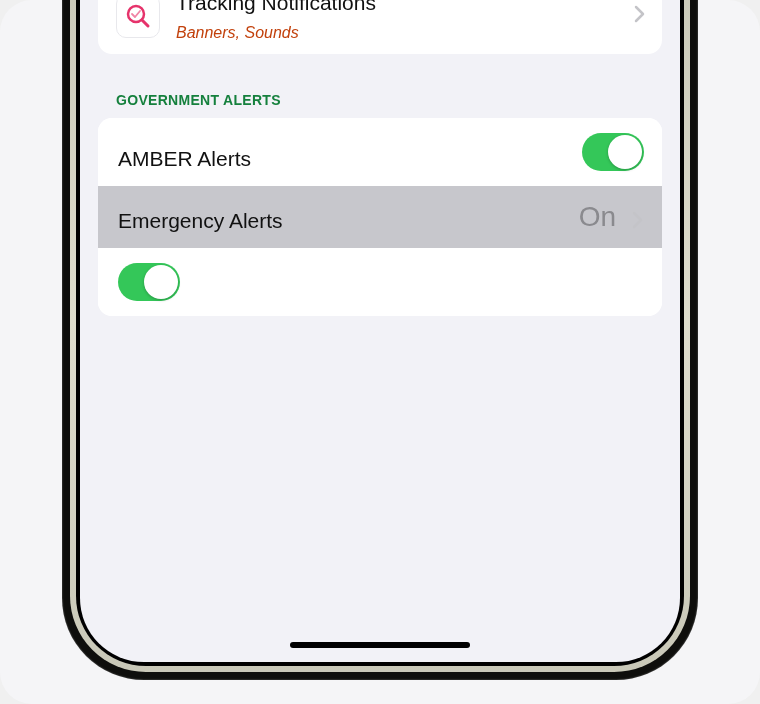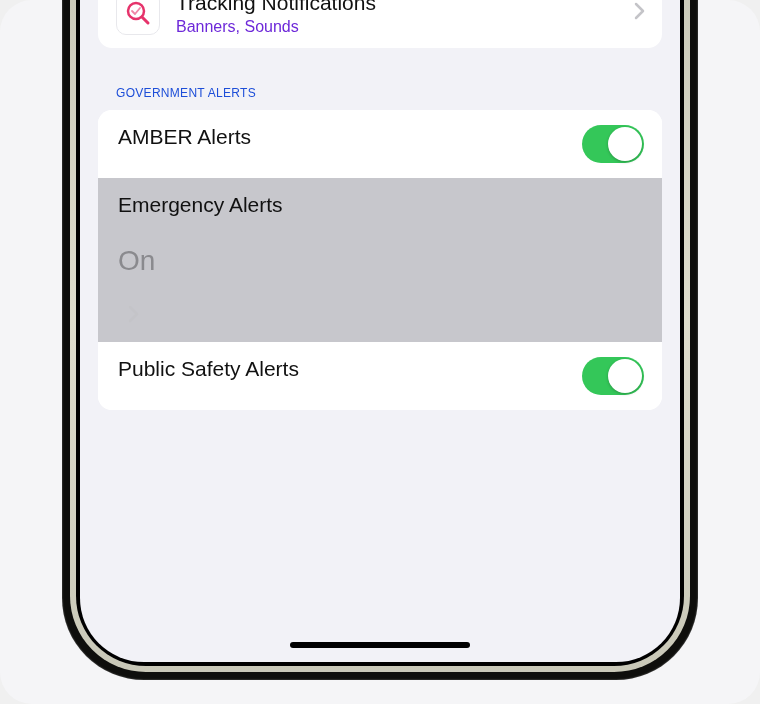--- a/index.html
+++ b/index.html
@@ -95,53 +95,52 @@
     gap: 0;
   }
   .wallet-card { height: 7px; border-radius: 3px 3px 0 0; width: 100%; }
   .wallet-card.c1 { background: #4aa3e0; }
   .wallet-card.c2 { background: #7fc77a; margin-top: -2px; }
   .wallet-card.c3 { background: #f2b84b; margin-top: -2px; }
   .wallet-card.c4 { background: #e45b5b; margin-top: -2px; border-radius: 3px; height: 10px; }
 
   .app-text { flex: 1; }
   .app-title { font-size: 21px; color: #111; line-height: 1.25; }
-  .app-sub { font-size: 16px; color: #6d28d9; margin-top: 2px; }
+  .app-sub { font-size: 16px; color: #c2410c; margin-top: 8px; font-style: italic; }
 
   .chevron {
     color: #c4c4c8;
     flex: 0 0 auto;
     margin-left: 10px;
   }
 
   .section-header {
-    font-size: 12px;
-    color: #1d4ed8;
+    font-size: 14px;
+    color: #15803d;
     margin: 38px 36px 10px 36px;
     letter-spacing: 0.3px;
+    font-weight: bold;
   }
 
   .setting-row {
     display: flex;
-    align-items: flex-start;
+    align-items: flex-end;
     padding: 15px 18px 15px 20px;
     position: relative;
     background: #fff;
-    gap: 28px;
   }
   .setting-row + .setting-row::before {
     content: "";
     position: absolute;
     left: 20px; right: 0; top: 0;
     height: 1px;
     background: #e3e3e8;
   }
   .setting-row.highlighted {
     background: #c7c7cc;
-    flex-direction: column;
   }
   .setting-row.highlighted::before,
   .setting-row.highlighted + .setting-row::before { display: none; }
   .setting-label { font-size: 21px; color: #111; flex: 1; }
   .setting-value { font-size: 28px; color: #8a8a8e; margin-right: 6px; }
 
   .toggle {
     width: 62px; height: 38px;
     background: #34c759;
     border-radius: 19px;
@@ -217,21 +216,20 @@
                 <div class="setting-label">Emergency Alerts</div>
                 <div class="setting-value">On</div>
                 <span class="chevron">
                   <svg width="12" height="18" viewBox="0 0 12 18">
                       <path d="M2 2 L9 9 L2 16" fill="none" stroke="currentColor" stroke-width="2.5" stroke-linecap="round" stroke-linejoin="round"></path>
                     </svg>
                 </span>
               </div>
 
               <div class="setting-row">
-                <div class="setting-label">Public Safety Alerts</div>
                 <div class="toggle">
                     <div class="knob"></div>
                   </div>
               </div>
 
 
             </div>
 
           </div>
           <div class="home-indicator"></div>

